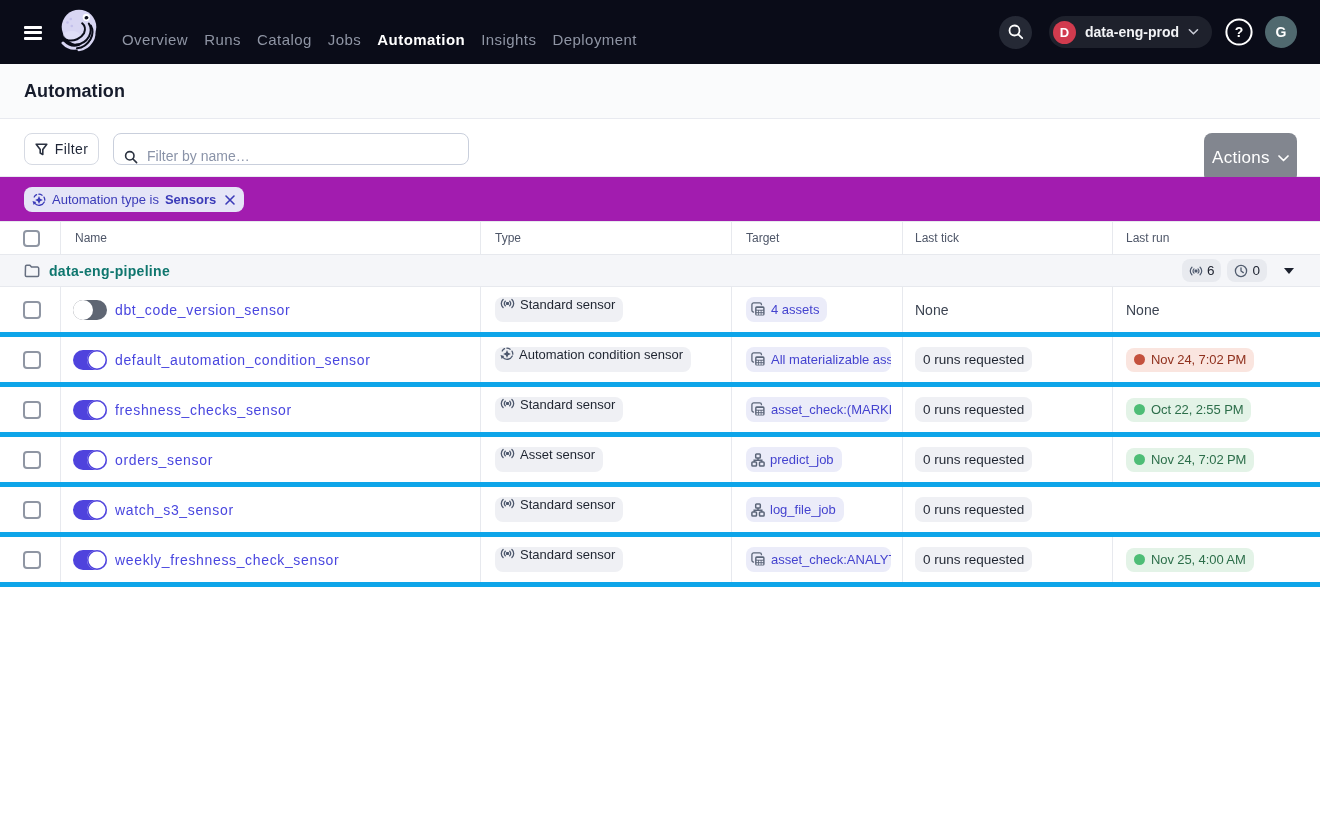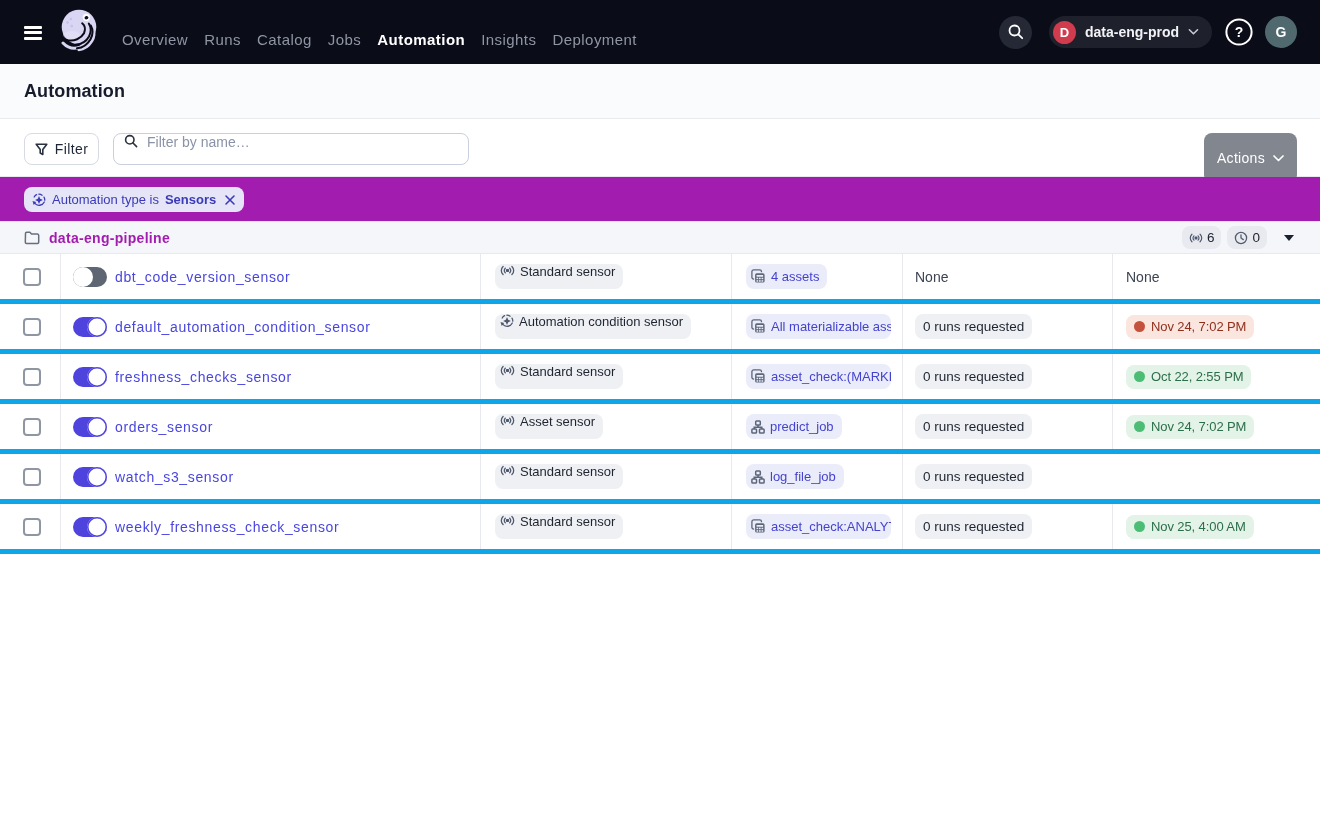--- a/index.html
+++ b/index.html
@@ -20,42 +20,42 @@
 .depl .nm { color:#f2f3f6; font-size:14px; font-weight:600; letter-spacing:0; white-space:nowrap; }
 .gav { width:32px; height:32px; border-radius:50%; background:#50696f; color:#fff; font-size:14px; font-weight:600; display:flex; align-items:center; justify-content:center; }
 
 
 .titlebar { height:55px; background:#fafbfc; border-bottom:1px solid #e8eaf0; display:flex; align-items:center; padding:0 24px; }
 .titlebar h1 { font-size:18px; font-weight:700; color:#161c2c; letter-spacing:.1px; }
 
 
 .filterrow { height:58px; background:#fff; border-bottom:1px solid #e8eaf0; position:relative; }
 .btn-filter { position:absolute; left:24px; top:14px; width:75px; height:32px; border:1px solid #d6dae3; border-radius:8px; background:#fff; display:flex; align-items:center; justify-content:center; gap:7px; font-size:14px; color:#1f2637; }
-.inp { position:absolute; left:113px; top:14px; width:356px; height:32px; border:1px solid #c9cfdc; border-radius:8px; background:#fff; display:flex; align-items:flex-start; padding:0 10px; gap:9px; }
+.inp { position:absolute; left:113px; top:14px; width:356px; height:32px; border:1px solid #c9cfdc; border-radius:8px; background:#fff; display:flex; align-items:flex-end; padding:0 10px; gap:9px; }
 .inp span { color:#8a93a8; font-size:14px; }
-.btn-actions { position:absolute; left:1204px; top:14px; width:93px; height:50px; background:#82868f; border-radius:8px; color:#fff; font-size:14px; display:flex; align-items:center; justify-content:center; gap:8px; }
+.btn-actions { position:absolute; left:1204px; top:14px; width:93px; height:50px; background:#82868f; border-radius:8px; color:#fff; font-size:17px; display:flex; align-items:center; justify-content:center; gap:8px; }
 
 
 .chiprow { height:44px; background:#a21caf; position:relative; }
 .chip { position:absolute; left:24px; top:10px; height:25px; background:#e5e5f7; border-radius:8px; display:flex; align-items:center; padding:0 8px; font-size:13px; color:#3a3ab8; gap:6px; }
 .chip b { font-weight:700; color:#3a3ab8; }
 
 
 .tbl { border-top:1px solid #e7e9ee; }
 .thead { height:33px; display:flex; border-bottom:1px solid #e7e9ee; align-items:center; font-size:12px; color:#4e5668; }
 .col0 { width:60px; display:flex; align-items:center; padding-left:23px; align-self:stretch; }
 .col1 { width:420px; padding-left:14px; align-self:stretch; display:flex; align-items:center; }
 .col2 { width:251px; padding-left:14px; align-self:stretch; display:flex; align-items:center; }
 .col3 { width:171px; padding-left:14px; align-self:stretch; display:flex; align-items:center; }
 .col4 { width:210px; padding-left:12px; align-self:stretch; display:flex; align-items:center; }
 .col5 { width:208px; padding-left:13px; align-self:stretch; display:flex; align-items:center; }
 .vb { border-left:1px solid #e7e9ee; }
 .grouprow { height:32px; background:#f5f6f9; border-bottom:1px solid #e7e9ee; display:flex; align-items:center; position:relative; }
 .grouprow .fold { margin-left:24px; }
-.grouprow .gname { margin-left:9px; font-size:14px; font-weight:700; color:#a21caf; letter-spacing:.3px; }
+.grouprow .gname { margin-left:9px; font-size:14px; font-weight:700; color:#0f766e; letter-spacing:.3px; }
 .gbadges { position:absolute; right:24px; display:flex; align-items:center; gap:6px; }
 .gbadge { height:23px; background:#e8eaef; border-radius:8px; display:flex; align-items:center; padding:0 7px; gap:4px; font-size:13.5px; color:#1c212e; }
 .caret { width:0; height:0; border-left:5px solid transparent; border-right:5px solid transparent; border-top:6.5px solid #1c212e; margin-left:11px; margin-right:2px; }
 .row { height:50px; display:flex; border-bottom:5px solid #0ea5e9; font-size:14px; }
 .cb { width:18px; height:18px; border:2px solid #8f96a3; border-radius:4px; background:#fff; }
 .togg { width:34px; height:20px; border-radius:10px; position:relative; flex:none; }
 .togg.on { background:#4f43dd; }
 .togg.off { background:#5f6673; }
 .togg .knob { position:absolute; top:0; width:20px; height:20px; border-radius:50%; background:#fff; }
 .togg.on .knob { right:0; box-shadow:inset 0 0 0 1.5px #4f43dd; }
@@ -171,20 +171,30 @@
       </svg>
     <span>Automation type is</span>
     <b>Sensors</b>
     <svg width="12" height="12" viewBox="0 0 12 12" style="margin-left:2px">
         <path d="M2 2 L10 10 M10 2 L2 10" stroke="#3a3ab8" stroke-width="1.6" stroke-linecap="round"></path>
       </svg>
   </div>
 </div>
 
 <div class="tbl">
+  <div class="thead">
+    <div class="col0">
+        <div class="cb" style="width:17px;height:17px;"></div>
+      </div>
+    <div class="col1 vb">Name</div>
+    <div class="col2 vb">Type</div>
+    <div class="col3 vb">Target</div>
+    <div class="col4 vb">Last tick</div>
+    <div class="col5 vb">Last run</div>
+  </div>
   <div class="grouprow">
     <svg class="fold" width="16" height="14" viewBox="0 0 16 14">
         <path d="M1.5 2.5 a1.2 1.2 0 0 1 1.2-1.2 h3.2 l1.6 1.8 h6 a1.2 1.2 0 0 1 1.2 1.2 v7 a1.2 1.2 0 0 1-1.2 1.2 h-11 a1.2 1.2 0 0 1-1.2-1.2 Z" stroke="#666f80" stroke-width="1.5" fill="none" stroke-linejoin="round"></path>
       </svg>
     <span class="gname">data-eng-pipeline</span>
     <div class="gbadges">
       <div class="gbadge">
           <svg width="14" height="12" viewBox="0 0 15 13">
             <g stroke="#4e596e" fill="none" stroke-width="1.3" stroke-linecap="round">
               <path d="M3.1 2.4 A5.6 5.6 0 0 0 3.1 10.6"></path>

